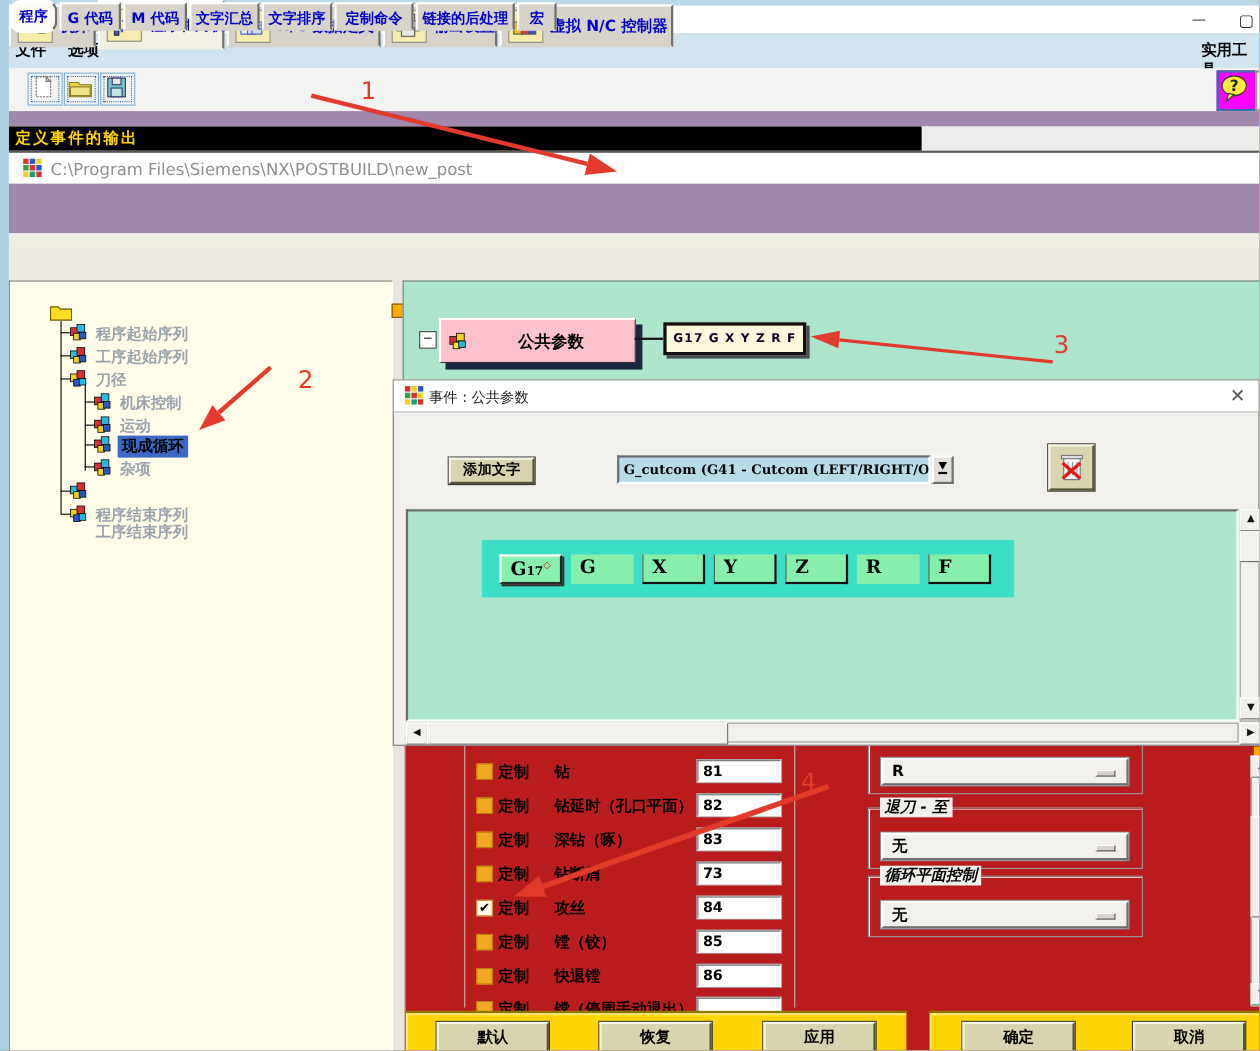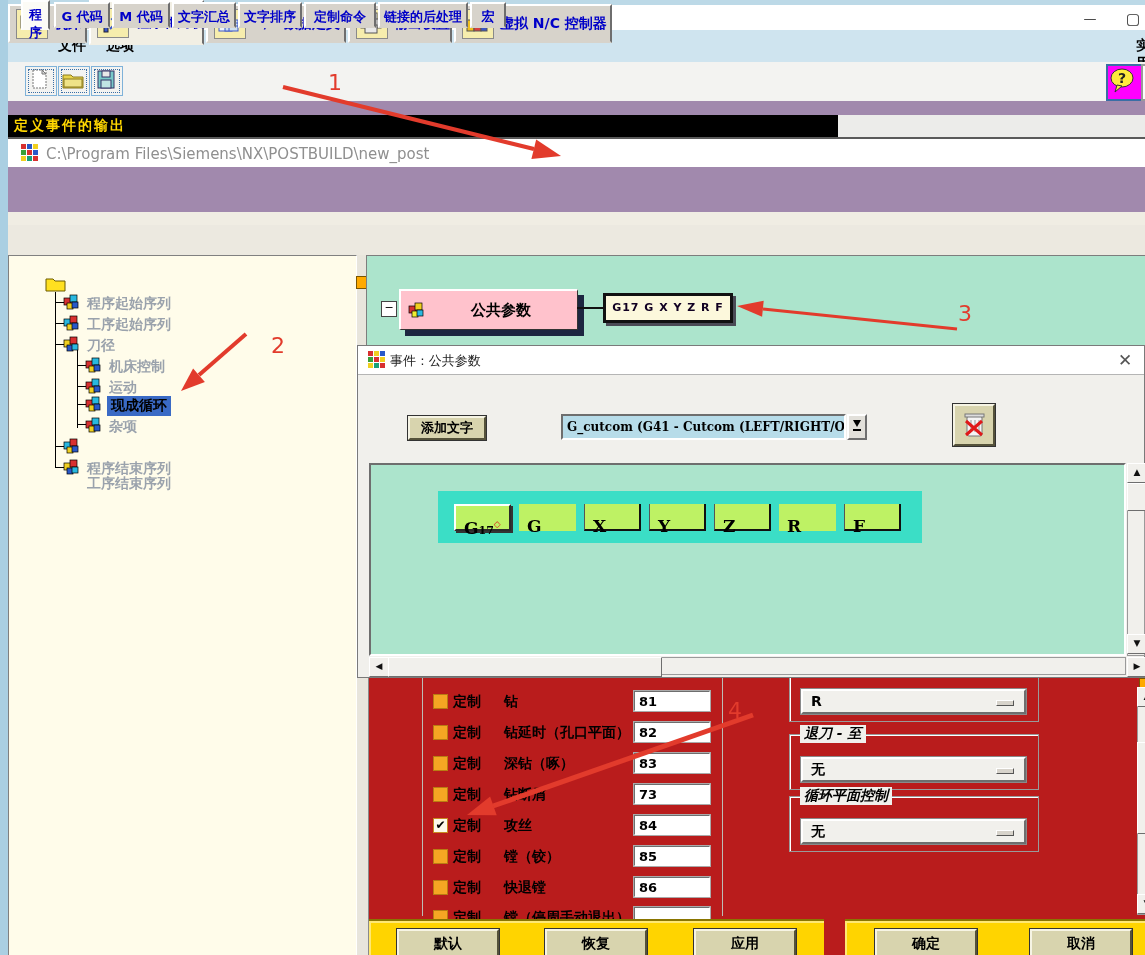--- a/index.html
+++ b/index.html
@@ -1,19 +1,19 @@
 <!DOCTYPE html>
 <html><head>
 <meta charset="utf-8">
 <style>
   html,body{margin:0;padding:0;background:#888;}
   #screen{position:relative;width:1145px;height:955px;overflow:hidden;
     font-family:"DejaVu Sans","Liberation Sans",sans-serif;background:#e8e5dc;}
   .abs{position:absolute;}
-  .bold{font-weight:bold;margin-left:44px;}
+  .bold{font-weight:bold;}
   
   #edge-left{left:0;top:0;width:8px;height:955px;background:#aacfe2;}
   #titlebar{left:0;top:0;width:1145px;height:30px;background:#ffffff;border-top:5px solid #bcd9e7;}
   #title-text{left:32px;top:9px;font-size:13px;color:#555;}
   .winbtn{top:6px;width:30px;height:18px;color:#333;font-size:13px;text-align:center;line-height:16px;}
   #menubar{left:0;top:30px;width:1145px;height:32px;background:#cfe4ef;}
   .menu-item{top:7px;font-size:14px;color:#000;}
   #toolbar{left:8px;top:62px;width:1137px;height:39px;background:#f3f3f1;}
   .toolbtn{top:4px;width:30px;height:28px;background:#f3f3f1;border:1px solid #7fb2d9;outline:1px dotted #3a6ea5;outline-offset:-4px;}
   #purple-band{left:8px;top:101px;width:1137px;height:14px;background:#a189ad;}
@@ -50,21 +50,21 @@
   #dlg-title{position:absolute;left:0;top:0;width:100%;height:28px;background:#fff;border-bottom:1px solid #b5b5b5;}
   #dlg-title .txt{position:absolute;left:32px;top:6px;font-size:13px;color:#222;}
   #dlg-close{position:absolute;right:8px;top:3px;width:22px;height:22px;font-size:17px;color:#555;text-align:center;line-height:22px;}
   .tanbtn{background:#d8d4ae;border:2px solid;border-color:#f6f4e4 #55523a #55523a #f6f4e4;box-shadow:0 0 0 1px #333;font-weight:bold;color:#000;text-align:center;box-sizing:border-box;}
   #add-text-btn{position:absolute;left:50px;top:70px;width:78px;height:24px;font-size:13px;line-height:20px;}
   #word-dd{position:absolute;left:203px;top:68px;width:285px;height:26px;background:#b7dce9;border:2px solid;border-color:#6e6e6e #fff #fff #6e6e6e;box-sizing:border-box;font-family:"DejaVu Serif","Liberation Serif",serif;font-weight:bold;font-size:12px;color:#000;padding:4px 2px 0 4px;white-space:nowrap;overflow:hidden;}
   #word-dd-btn{position:absolute;left:489px;top:68px;width:20px;height:26px;background:#e2e0da;border:2px solid;border-color:#fff #6e6e6e #6e6e6e #fff;box-sizing:border-box;text-align:center;}
   #trash-btn{position:absolute;left:595px;top:58px;width:42px;height:42px;}
   #dlg-canvas{position:absolute;left:11px;top:117px;width:757px;height:193px;background:#ace4cc;border:2px solid;border-color:#6e6e6e #fff #fff #6e6e6e;box-sizing:border-box;}
   #block-strip{position:absolute;left:80px;top:145px;width:484px;height:52px;background:#3bdec6;}
-  .blk{position:absolute;top:13px;width:57px;height:27px;background:#bef264;font-family:"DejaVu Serif","Liberation Serif",serif;font-weight:bold;font-size:17px;color:#000;padding:12px 0 0 8px;box-sizing:border-box;}
+  .blk{position:absolute;top:13px;width:57px;height:27px;background:#86efac;font-family:"DejaVu Serif","Liberation Serif",serif;font-weight:bold;font-size:17px;color:#000;padding:2px 0 0 8px;box-sizing:border-box;}
   .blk.raise{border:2px solid;border-color:#fff #2a2a2a #2a2a2a #fff;box-shadow:2px 2px 0 #333;}
   .blk.uline{border-right:2px solid #111;border-bottom:2px solid #111;border-left:1px solid #555;}
   .scroll{background:#f1f0ec;border:1px solid #9a9a9a;box-sizing:border-box;}
   .sbtn{position:absolute;width:18px;height:18px;background:#f1f0ec;border:1px solid;border-color:#fff #6e6e6e #6e6e6e #fff;text-align:center;font-size:9px;line-height:16px;color:#111;}
   .sthumb{position:absolute;background:#f1f0ec;border:1px solid;border-color:#fff #6e6e6e #6e6e6e #fff;}
   
   #lower{left:368px;top:676px;width:788px;height:279px;background:#b91c1c;border-left:1px solid #8a8a8a;box-sizing:border-box;overflow:hidden;z-index:5;}
   .cycrow{position:absolute;left:0;height:22px;width:420px;}
   .chk{position:absolute;left:64px;top:2px;width:15px;height:15px;background:#f5a623;border:1px solid #b97c12;box-sizing:border-box;}
   .chk.on{background:#fdf8ea;border:1px solid #c88a20;color:#000;font-size:12px;line-height:13px;text-align:center;font-weight:bold;}
@@ -202,21 +202,21 @@
     <span class="tabicon"><svg width="28" height="26">
           <rect x="4" y="10" width="7" height="11" fill="#f0c020" stroke="#555"></rect>
           <rect x="11" y="5" width="7" height="16" fill="#d84040" stroke="#555"></rect>
           <rect x="18" y="12" width="6" height="9" fill="#3a56c8" stroke="#555"></rect>
         </svg></span>
     <span class="lbl">虚拟 N/C 控制器</span>
   </div>
 
   <div class="abs" id="subtab-strip"></div>
   <div class="abs" id="subtab-band"></div>
-  <div class="abs subtab sel" style="left:21px;width:29px;">程序</div>
+  <div class="abs subtab sel" style="left:9px;width:43px;border-radius:10px;">程序</div>
   <div class="abs subtab" style="left:54px;width:56px;">G 代码</div>
   <div class="abs subtab" style="left:112px;width:58px;">M 代码</div>
   <div class="abs subtab" style="left:172px;width:64px;">文字汇总</div>
   <div class="abs subtab" style="left:238px;width:64px;">文字排序</div>
   <div class="abs subtab" style="left:304px;width:72px;">定制命令</div>
   <div class="abs subtab" style="left:378px;width:90px;">链接的后处理</div>
   <div class="abs subtab" style="left:470px;width:36px;">宏</div>
 
   <div class="abs" id="tree-panel">
     <svg class="abs" style="left:36px;top:19px;" width="22" height="17">

